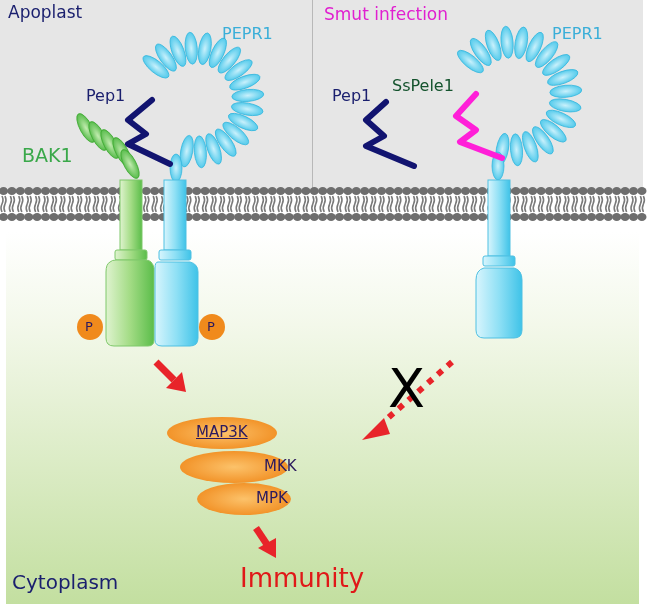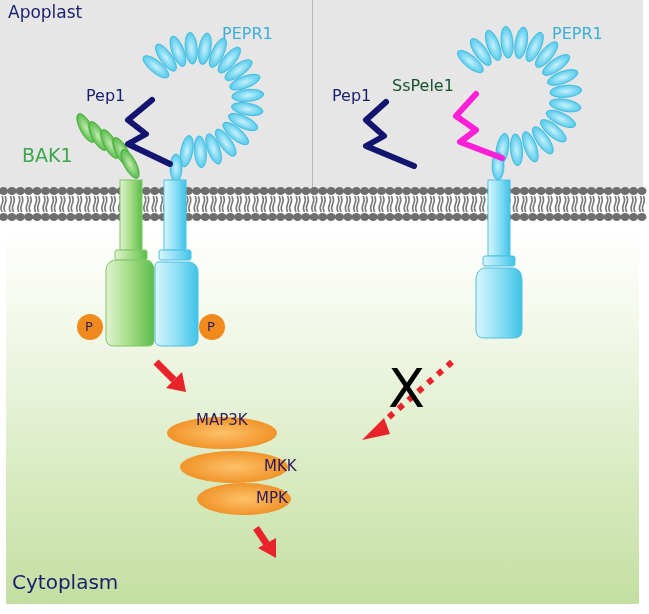--- a/index.html
+++ b/index.html
@@ -465,30 +465,32 @@
     </g>
 
     <g>
       <line x1="452" y1="362" x2="388" y2="418" stroke="#e8242a" stroke-width="6" stroke-dasharray="6,7"></line>
       <polygon points="362,440 384,418 390,434" fill="#e8242a"></polygon>
     </g>
   </svg>
 
   
   <div class="lbl apoplast">Apoplast</div>
+  <div class="lbl smut">Smut infection</div>
   <div class="lbl pepr1-a">PEPR1</div>
   <div class="lbl pepr1-b">PEPR1</div>
   <div class="lbl pep1-a">Pep1</div>
   <div class="lbl pep1-b">Pep1</div>
   <div class="lbl sspele1">SsPele1</div>
   <div class="lbl bak1">BAK1</div>
 
   <div class="lbl p-lbl" style="left:85px; top:320px;">P</div>
   <div class="lbl p-lbl" style="left:207px; top:320px;">P</div>
 
-  <div class="lbl kinase" style="left:196px; top:413px;">MAP3K</div>
+  <div class="lbl kinase" style="left:196px; top:425px;text-decoration:underline;">MAP3K</div>
   <div class="lbl kinase" style="left:216px; top:459px;margin-left:48px;">MKK</div>
   <div class="lbl kinase" style="left:228px; top:491px;margin-left:28px;">MPK</div>
 
   <div class="lbl x-mark">X</div>
 
   <div class="lbl cytoplasm">Cytoplasm</div>
+  <div class="lbl immunity">Immunity</div>
 </div>
 
 </body></html>

